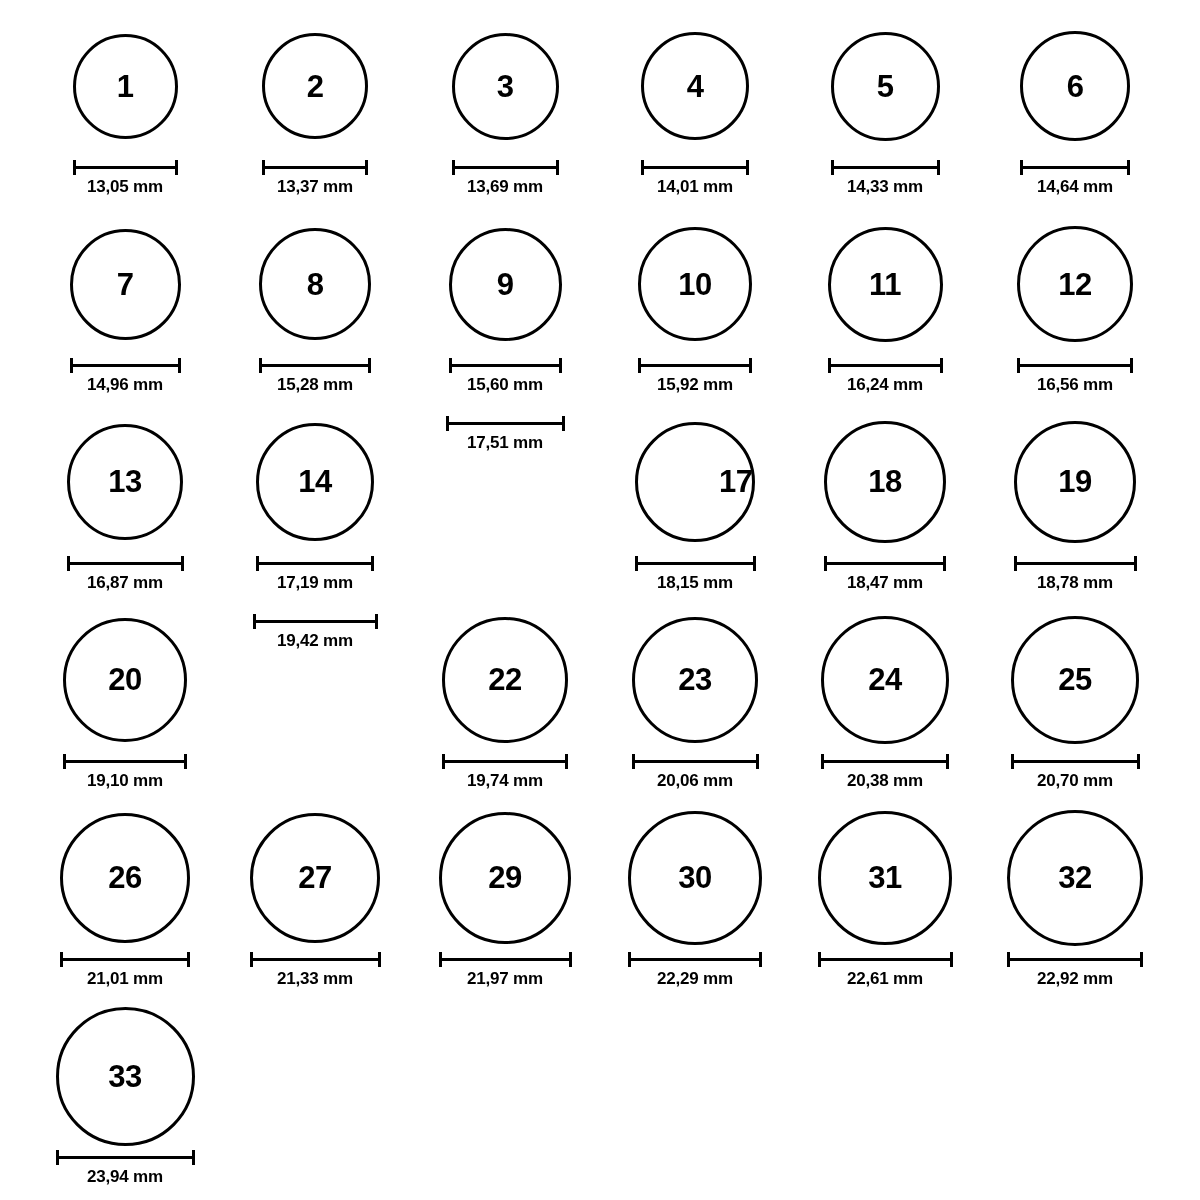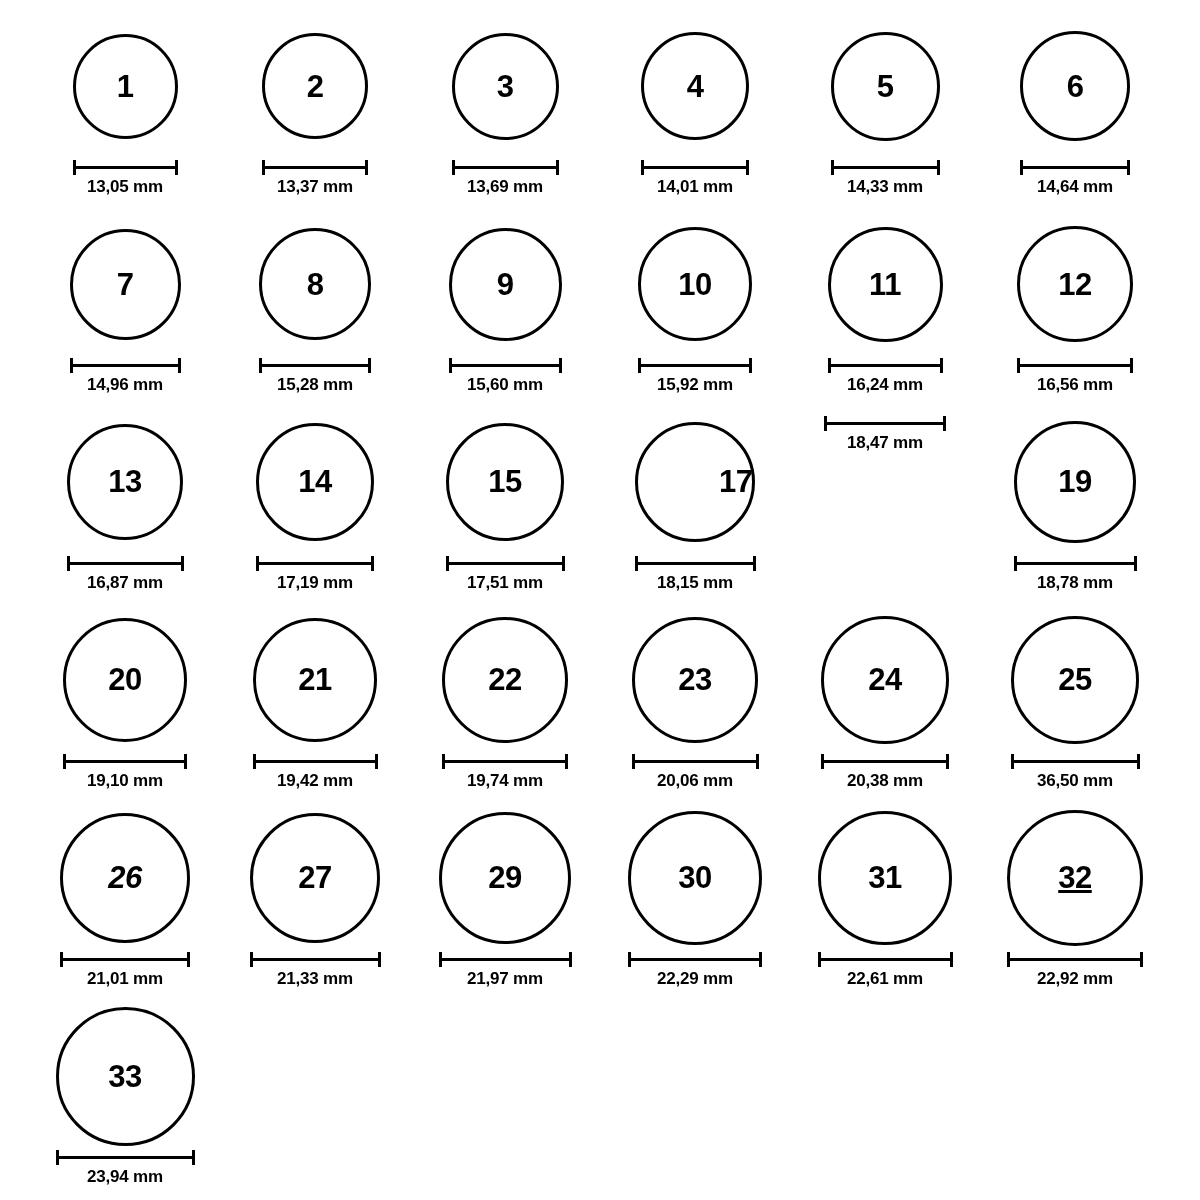--- a/index.html
+++ b/index.html
@@ -268,25 +268,20 @@
           </div>
         </div>
         <div class="measure" style="width: 118px;">
           <div class="measure-bar" style="width: 118px;"></div>
           <div class="measure-cap left"></div>
           <div class="measure-cap right"></div>
         </div>
         <div class="label">17,19 mm</div>
       </div>
       <div class="cell">
-        <div class="ring-wrap">
-          <div class="ring" style="width: 118.9px; height: 118.9px;">
-            <span class="ring-number">15</span>
-          </div>
-        </div>
         <div class="measure" style="width: 119px;">
           <div class="measure-bar" style="width: 119px;"></div>
           <div class="measure-cap left"></div>
           <div class="measure-cap right"></div>
         </div>
         <div class="label">17,51 mm</div>
       </div>
       <div class="cell">
         <div class="ring-wrap">
           <div class="ring" style="width: 120.9px; height: 120.9px; justify-content: flex-end;">
@@ -294,20 +289,25 @@
           </div>
         </div>
         <div class="measure" style="width: 121px;">
           <div class="measure-bar" style="width: 121px;"></div>
           <div class="measure-cap left"></div>
           <div class="measure-cap right"></div>
         </div>
         <div class="label">18,15 mm</div>
       </div>
       <div class="cell">
+        <div class="ring-wrap">
+          <div class="ring" style="width: 121.9px; height: 121.9px;">
+            <span class="ring-number">18</span>
+          </div>
+        </div>
         <div class="measure" style="width: 122px;">
           <div class="measure-bar" style="width: 122px;"></div>
           <div class="measure-cap left"></div>
           <div class="measure-cap right"></div>
         </div>
         <div class="label">18,47 mm</div>
       </div>
       <div class="cell">
         <div class="ring-wrap">
           <div class="ring" style="width: 122.9px; height: 122.9px;">
@@ -328,25 +328,20 @@
           </div>
         </div>
         <div class="measure" style="width: 124px;">
           <div class="measure-bar" style="width: 124px;"></div>
           <div class="measure-cap left"></div>
           <div class="measure-cap right"></div>
         </div>
         <div class="label">19,10 mm</div>
       </div>
       <div class="cell">
-        <div class="ring-wrap">
-          <div class="ring" style="width: 124.9px; height: 124.9px;">
-            <span class="ring-number">21</span>
-          </div>
-        </div>
         <div class="measure" style="width: 125px;">
           <div class="measure-bar" style="width: 125px;"></div>
           <div class="measure-cap left"></div>
           <div class="measure-cap right"></div>
         </div>
         <div class="label">19,42 mm</div>
       </div>
       <div class="cell">
         <div class="ring-wrap">
           <div class="ring" style="width: 125.9px; height: 125.9px;">
@@ -390,25 +385,25 @@
         <div class="ring-wrap">
           <div class="ring" style="width: 128.9px; height: 128.9px;">
             <span class="ring-number">25</span>
           </div>
         </div>
         <div class="measure" style="width: 129px;">
           <div class="measure-bar" style="width: 129px;"></div>
           <div class="measure-cap left"></div>
           <div class="measure-cap right"></div>
         </div>
-        <div class="label">36,50 mm</div>
-      </div>
-      <div class="cell">
-        <div class="ring-wrap">
-          <div class="ring" style="width: 129.9px; height: 129.9px; font-style: italic;">
+        <div class="label">20,70 mm</div>
+      </div>
+      <div class="cell">
+        <div class="ring-wrap">
+          <div class="ring" style="width: 129.9px; height: 129.9px;">
             <span class="ring-number">26</span>
           </div>
         </div>
         <div class="measure" style="width: 130px;">
           <div class="measure-bar" style="width: 130px;"></div>
           <div class="measure-cap left"></div>
           <div class="measure-cap right"></div>
         </div>
         <div class="label">21,01 mm</div>
       </div>
@@ -459,21 +454,21 @@
         </div>
         <div class="measure" style="width: 135px;">
           <div class="measure-bar" style="width: 135px;"></div>
           <div class="measure-cap left"></div>
           <div class="measure-cap right"></div>
         </div>
         <div class="label">22,61 mm</div>
       </div>
       <div class="cell">
         <div class="ring-wrap">
-          <div class="ring" style="width: 135.8px; height: 135.8px; text-decoration: underline;">
+          <div class="ring" style="width: 135.8px; height: 135.8px;">
             <span class="ring-number">32</span>
           </div>
         </div>
         <div class="measure" style="width: 136px;">
           <div class="measure-bar" style="width: 136px;"></div>
           <div class="measure-cap left"></div>
           <div class="measure-cap right"></div>
         </div>
         <div class="label">22,92 mm</div>
       </div>

